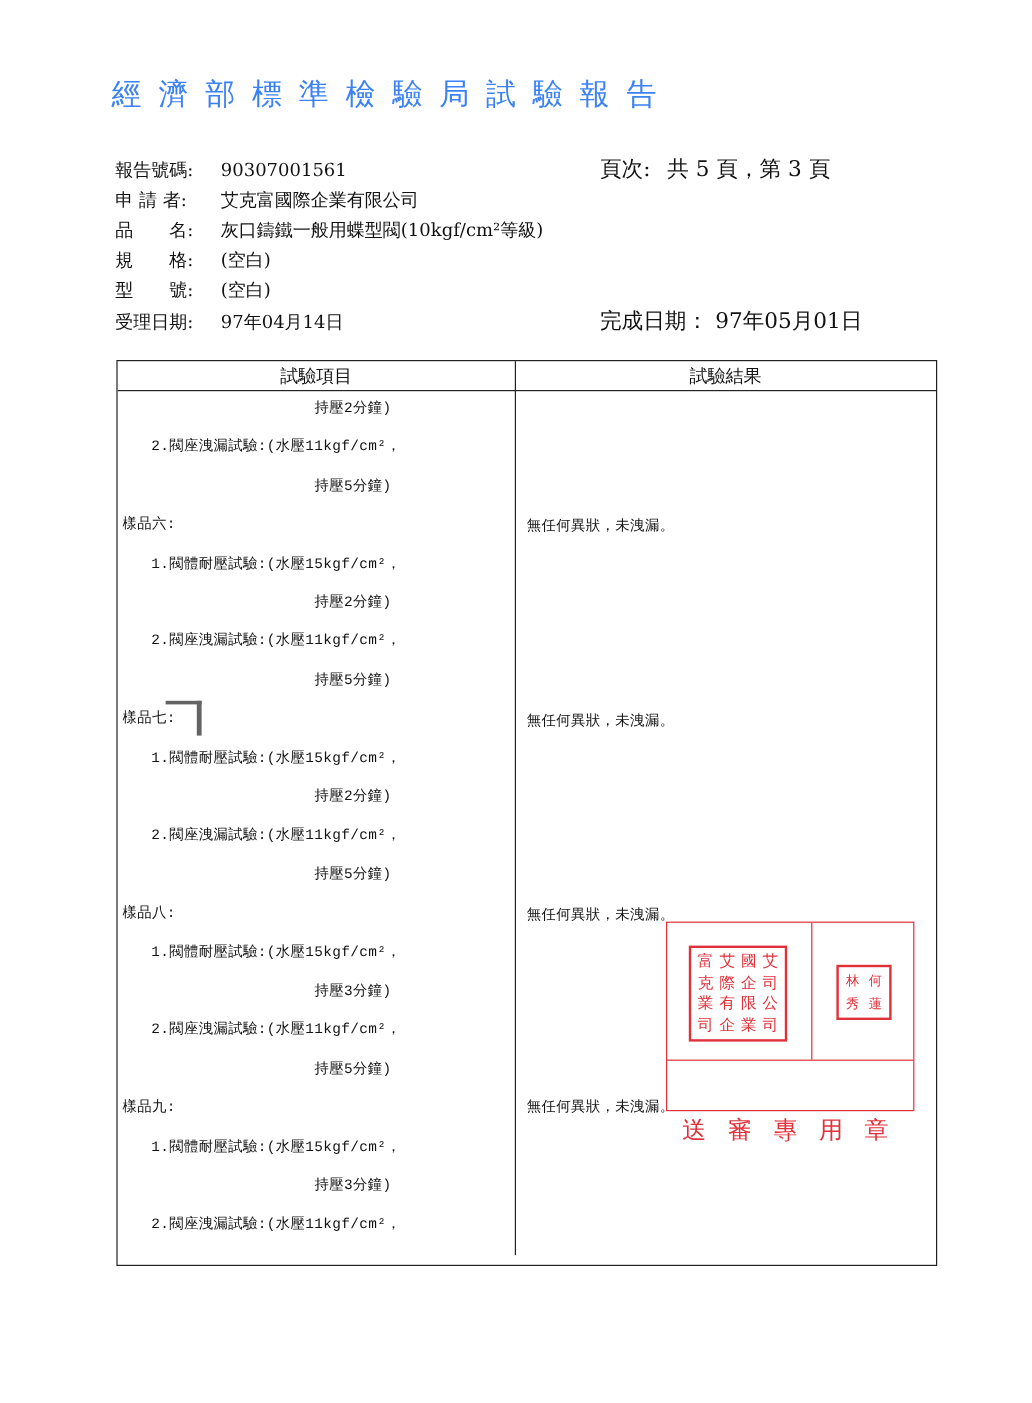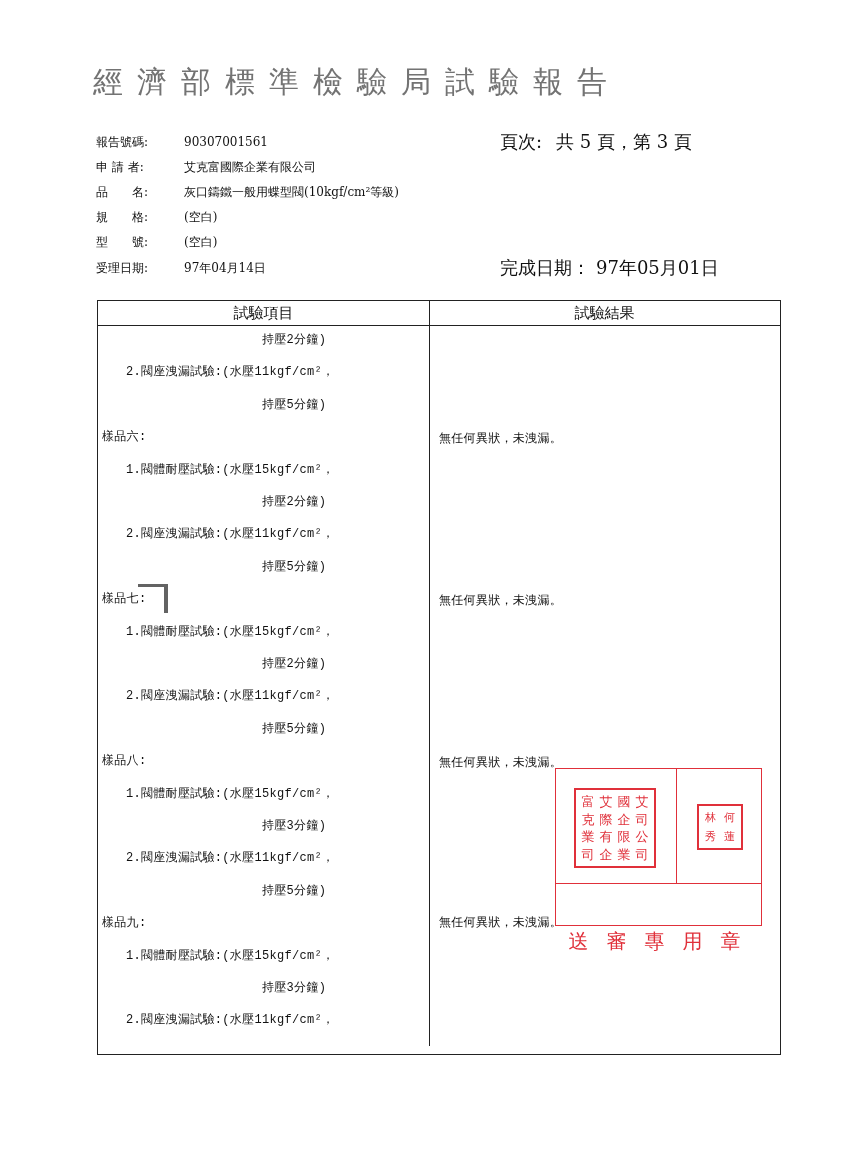--- a/index.html
+++ b/index.html
@@ -1,20 +1,20 @@
 <!DOCTYPE html>
 <html><head>
 <meta charset="utf-8">
 <style>
   html, body { margin:0; padding:0; background:#ffffff; }
   body { width:860px; height:1169px; position:relative; overflow:hidden;
          font-family:"DejaVu Serif", "Liberation Serif", serif; color:#111; }
-  .title { position:absolute; left:93px; top:62px; font-size:30px; letter-spacing:14px;
-           font-family:"DejaVu Sans", sans-serif; font-weight:normal; color:#737373; }
-  .meta-row { position:absolute; left:96px; font-size:12px; height:22px; line-height:22px; white-space:nowrap; }
+  .title { position:absolute; left:93px; top:62px; font-size:25px; letter-spacing:14px;
+           font-family:"DejaVu Sans", sans-serif; font-weight:normal; color:#3b82f6; }
+  .meta-row { position:absolute; left:96px; font-size:15px; height:22px; line-height:22px; white-space:nowrap; }
   .meta-row .lbl { display:inline-block; width:88px; }
   .meta-right { position:absolute; font-size:18px; line-height:22px; white-space:nowrap; }
   .meta-right .lbl { display:inline-block; margin-right:14px; }
   .table { position:absolute; left:97px; top:300px; width:684px; height:755px;
            border:1.5px solid #222; box-sizing:border-box; }
   .thead { position:absolute; left:0; top:0; width:100%; height:24px; border-bottom:1.5px solid #222; }
   .th { position:absolute; top:0; height:24px; line-height:24px; text-align:center; font-size:15px; }
   .vline { position:absolute; left:331px; top:0; width:0; height:745px; border-left:1.3px solid #222; }
   .line { position:absolute; font-size:12px; white-space:nowrap; height:22px; line-height:22px; letter-spacing:0.3px;font-family:Liberation Mono, monospace; }
   .stamp { position:absolute; left:555px; top:768px; width:207px; height:158px;

